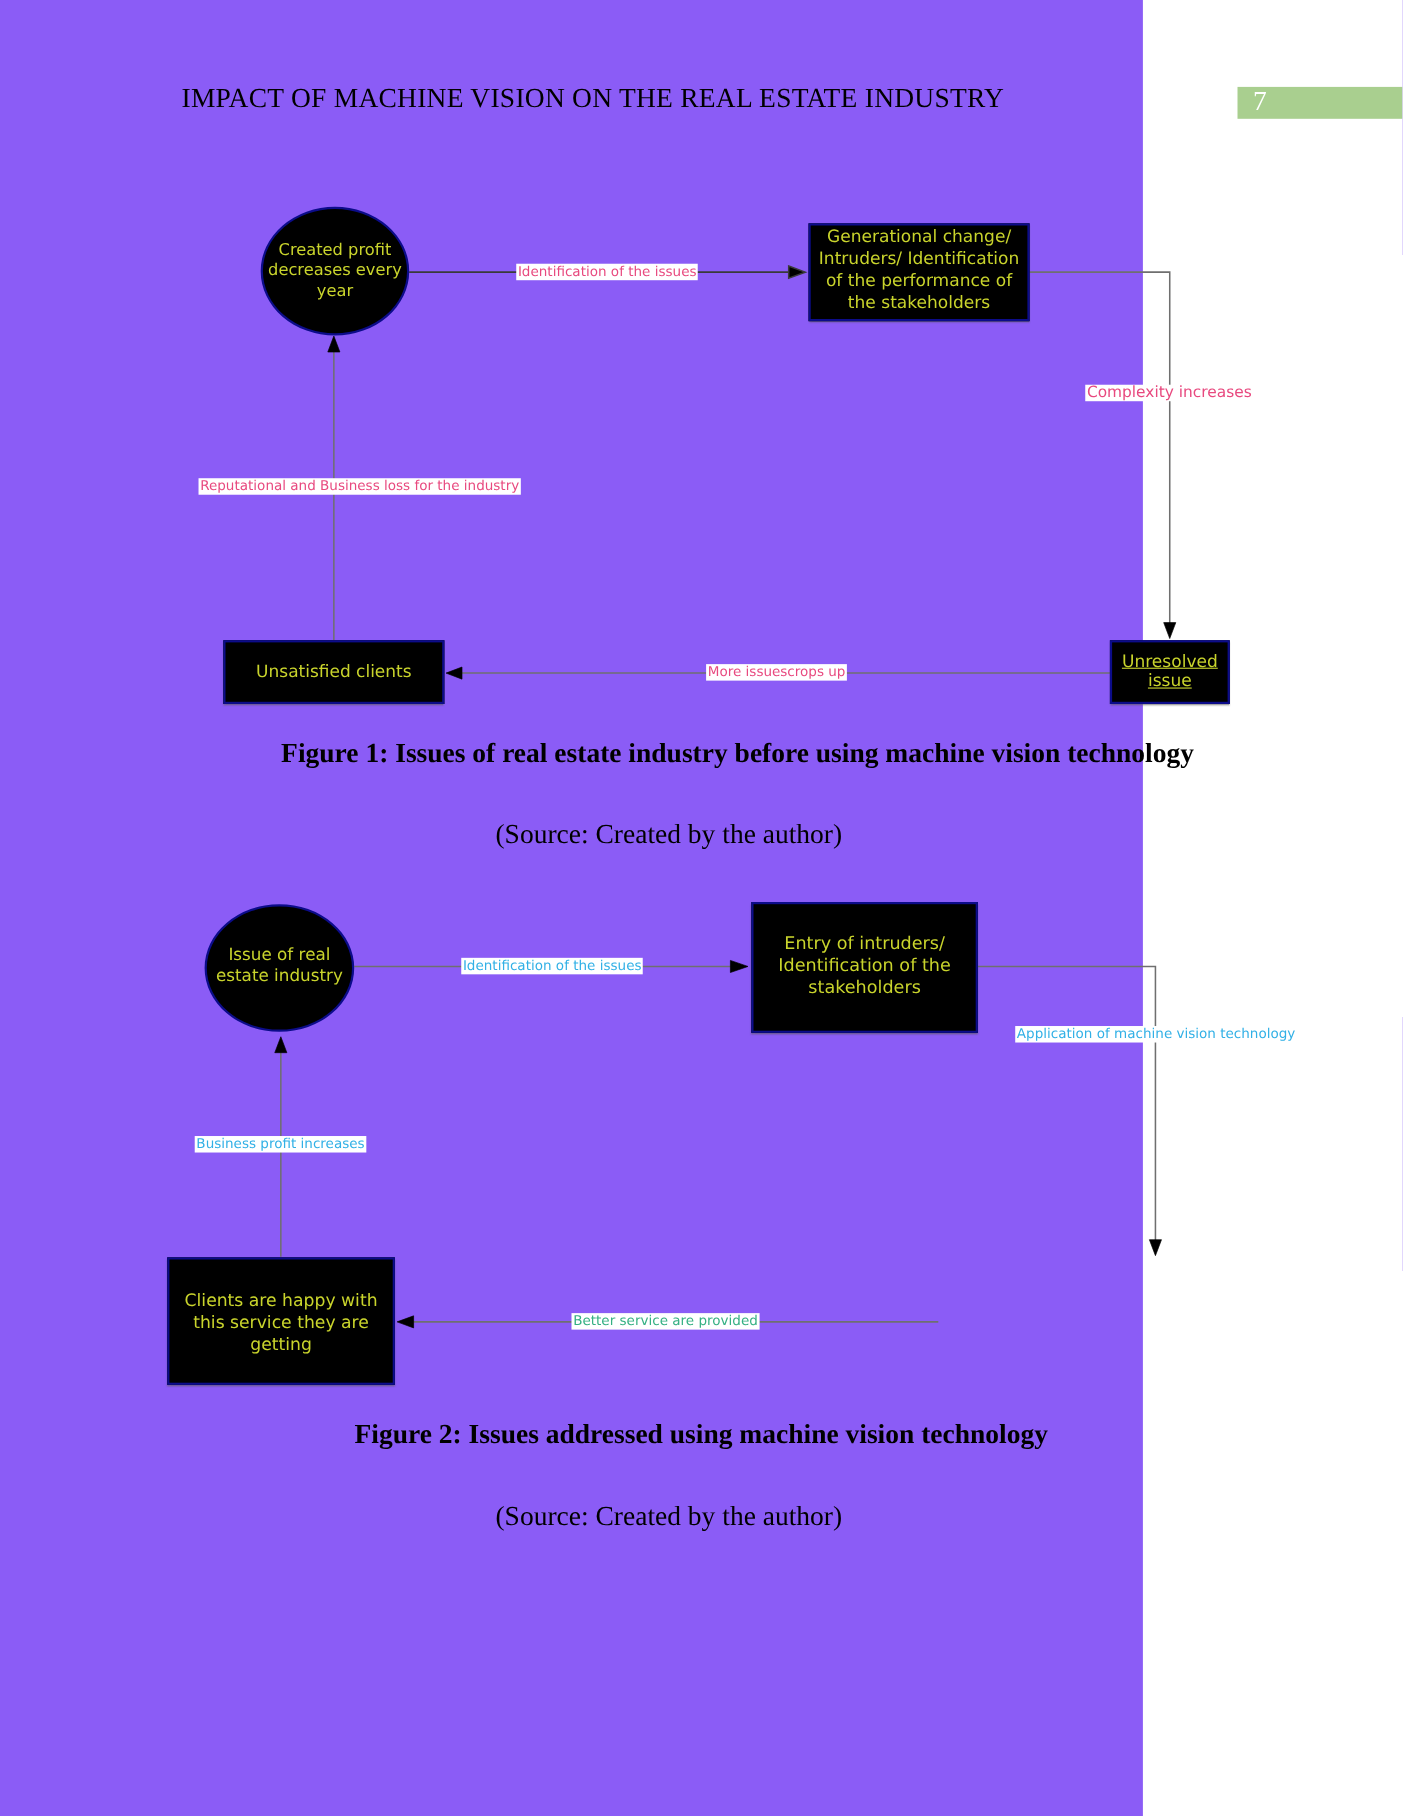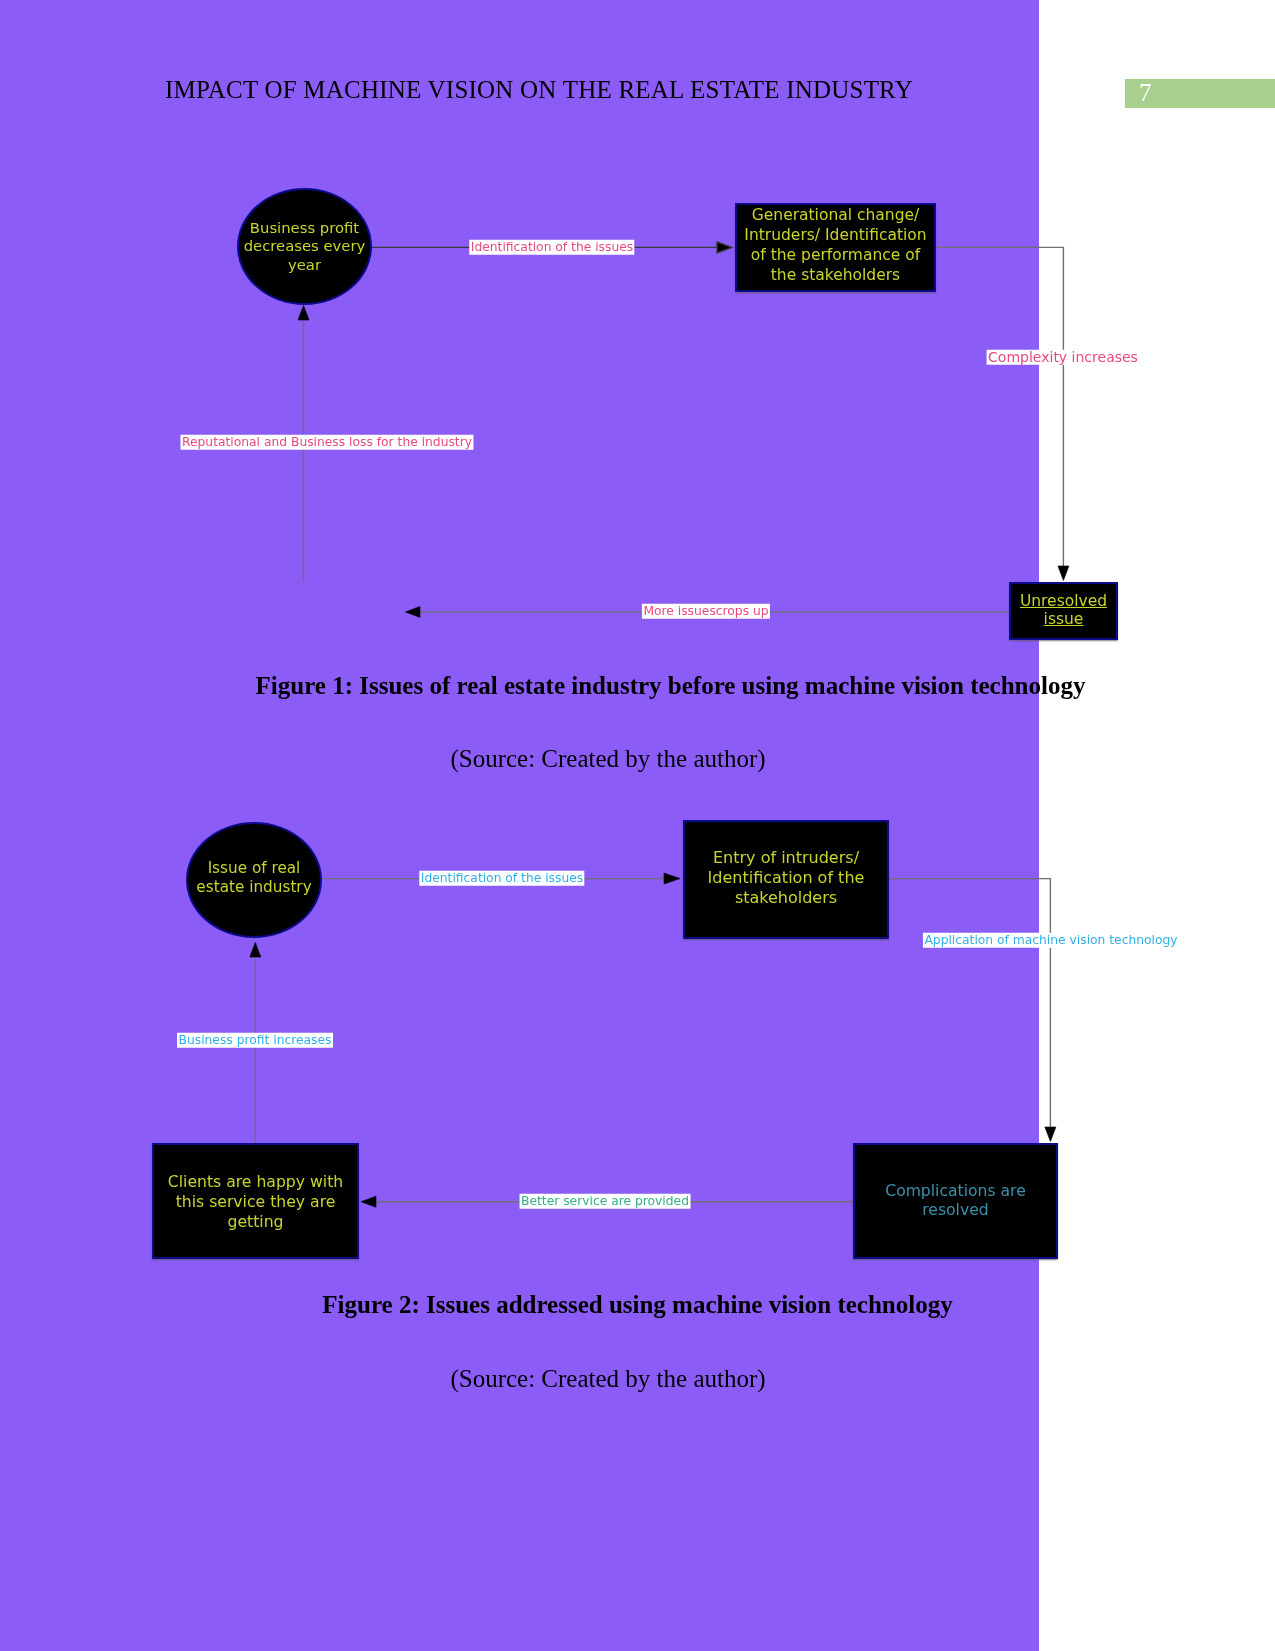--- a/index.html
+++ b/index.html
@@ -88,37 +88,42 @@
         <polygon points="1057.9,566 1063.4,580.5 1068.9,566" stroke="#000000" stroke-width="0.6"></polygon>
         <line x1="1009" y1="611.9" x2="412" y2="611.9"></line>
         <polygon points="420,606.4 405.5,611.9 420,617.4" stroke="#000000" stroke-width="0.6"></polygon>
         <line x1="303.5" y1="582" x2="303.5" y2="315"></line>
         <polygon points="298,320 303.5,305.5 309,320" stroke="#000000" stroke-width="0.6"></polygon>
       </g>
     </svg>
 
     <div class="node ellipse f1-profit">
       <div class="node-text">
-          <div class="tline">Business profit</div>
+          <div class="tline">Created profit</div>
           <div class="tline">decreases every</div>
           <div class="tline">year</div>
         </div>
     </div>
     <div class="node f1-generational">
       <div class="node-text">
           <div class="tline">Generational change/</div>
           <div class="tline">Intruders/ Identification</div>
           <div class="tline">of the performance of</div>
           <div class="tline">the stakeholders</div>
         </div>
     </div>
     <div class="node f1-unresolved">
       <div class="node-text">
           <div class="tline">Unresolved</div>
           <div class="tline">issue</div>
+        </div>
+    </div>
+    <div class="node f1-unsatisfied">
+      <div class="node-text">
+          <div class="tline">Unsatisfied clients</div>
         </div>
     </div>
 
     <div class="edge-label f1-e1">Identification of the issues</div>
     <div class="edge-label f1-e2">Complexity increases</div>
     <div class="edge-label f1-e3">More issuescrops up</div>
     <div class="edge-label f1-e4">Reputational and Business loss for the industry</div>
   </div>
 
   <div class="abs caption" id="fig1-caption">Figure 1: Issues of real estate industry before using machine vision technology</div>
@@ -144,26 +149,20 @@
           <div class="tline">estate industry</div>
         </div>
     </div>
     <div class="node f2-entry">
       <div class="node-text">
           <div class="tline">Entry of intruders/</div>
           <div class="tline">Identification of the</div>
           <div class="tline">stakeholders</div>
         </div>
     </div>
-    <div class="node f2-complications">
-      <div class="node-text">
-          <div class="tline">Complications are</div>
-          <div class="tline">resolved</div>
-        </div>
-    </div>
     <div class="node f2-clients">
       <div class="node-text">
           <div class="tline">Clients are happy with</div>
           <div class="tline">this service they are</div>
           <div class="tline">getting</div>
         </div>
     </div>
 
     <div class="edge-label f2-e1">Identification of the issues</div>
     <div class="edge-label f2-e2">Application of machine vision technology</div>

